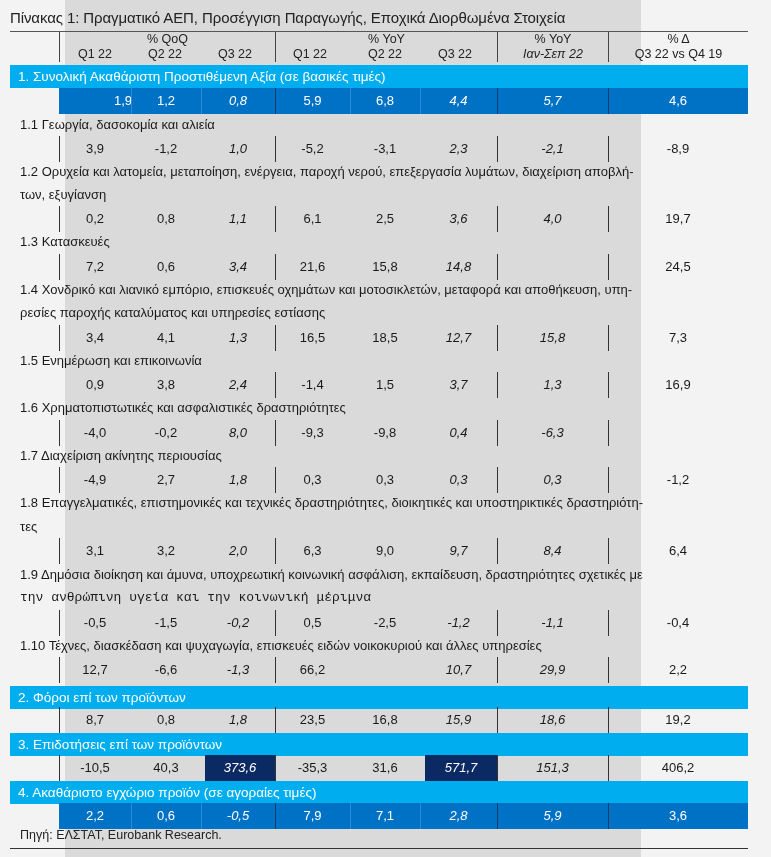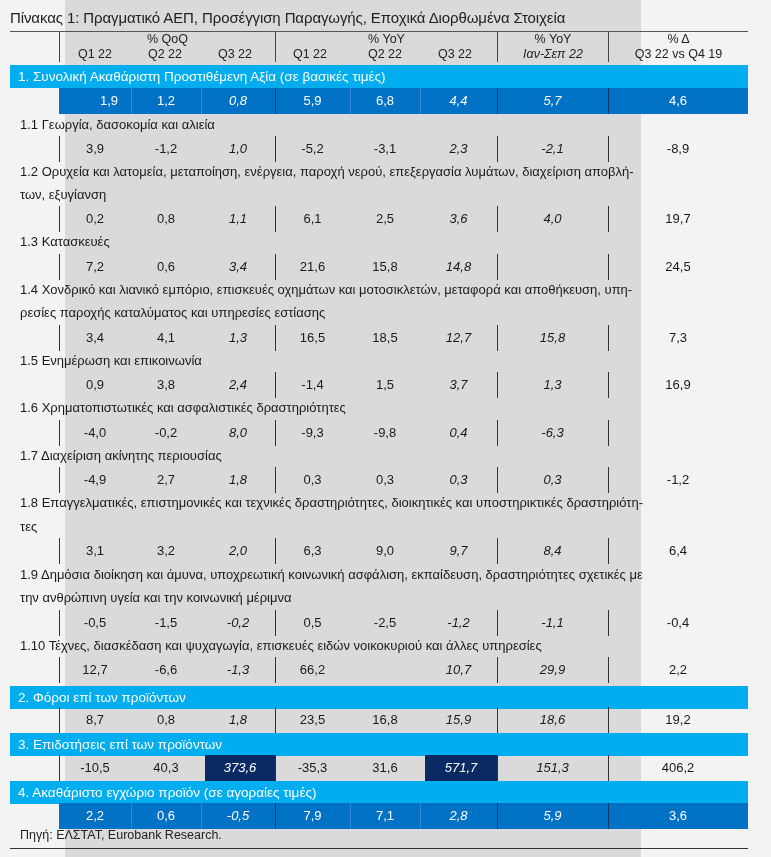--- a/index.html
+++ b/index.html
@@ -52,21 +52,21 @@
     <div class="cell" style="left:277px;width:66px;top:15px;">Q1 22</div>
     <div class="cell" style="left:352px;width:66px;top:15px;">Q2 22</div>
     <div class="cell" style="left:422px;width:66px;top:15px;">Q3 22</div>
     <div class="cell" style="left:498px;width:110px;top:15px;font-style:italic;">Ιαν-Σεπ 22</div>
     <div class="cell" style="left:609px;width:139px;top:15px;">Q3 22 vs Q4 19</div>
   </div>
 </div>
 
 <div class="sec" style="left:10px;top:65px;width:738px;">1. Συνολική Ακαθάριστη Προστιθέμενη Αξία (σε βασικές τιμές)</div>
 <div class="row blue" style="top:88px;">
-  <div class="num" style="left:14px;width:72px;">1,9</div>
+  <div class="num" style="left:0;width:72px;padding-left:28px;">1,9</div>
   <div class="sepline soft" style="left:72px;"></div>
   <div class="num" style="left:72px;width:70px;">1,2</div>
   <div class="sepline soft" style="left:142px;"></div>
   <div class="num it" style="left:142px;width:74px;">0,8</div>
   <div class="sepline" style="left:216px;"></div>
   <div class="num" style="left:216px;width:75px;">5,9</div>
   <div class="sepline soft" style="left:291px;"></div>
   <div class="num" style="left:291px;width:70px;">6,8</div>
   <div class="sepline soft" style="left:361px;"></div>
   <div class="num it" style="left:361px;width:77px;">4,4</div>
@@ -198,21 +198,21 @@
   <div class="num" style="left:216px;width:75px;">6,3</div>
   <div class="num" style="left:291px;width:70px;">9,0</div>
   <div class="num it" style="left:361px;width:77px;">9,7</div>
   <div class="sepline" style="left:438px;"></div>
   <div class="num it" style="left:438px;width:111px;">8,4</div>
   <div class="sepline" style="left:549px;"></div>
   <div class="num" style="left:549px;width:140px;">6,4</div>
 </div>
 
 <div class="sub" style="top:563px;">1.9 Δημόσια διοίκηση και άμυνα, υποχρεωτική κοινωνική ασφάλιση, εκπαίδευση, δραστηριότητες σχετικές με</div>
-<div class="sub" style="top:586px;">την ανθρώπινη υγεία και την κοινωνική μέριμνα</div>
+<div class="sub" style="top:586px;font-family:Liberation Mono, monospace;">την ανθρώπινη υγεία και την κοινωνική μέριμνα</div>
 <div class="row" style="top:610px;">
   <div class="sepline" style="left:0;"></div>
   <div class="num" style="left:0;width:72px;">-0,5</div>
   <div class="num" style="left:72px;width:70px;">-1,5</div>
   <div class="num it" style="left:142px;width:74px;">-0,2</div>
   <div class="sepline" style="left:216px;"></div>
   <div class="num" style="left:216px;width:75px;">0,5</div>
   <div class="num" style="left:291px;width:70px;">-2,5</div>
   <div class="num it" style="left:361px;width:77px;">-1,2</div>
   <div class="sepline" style="left:438px;"></div>

